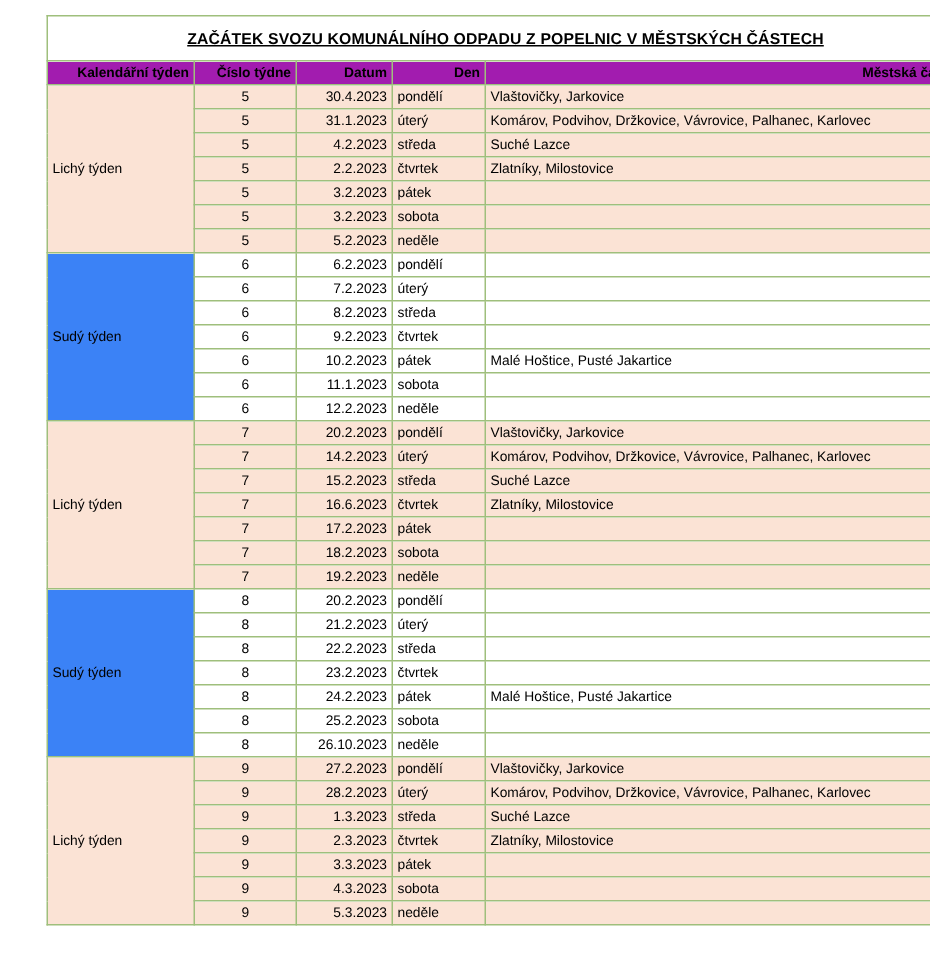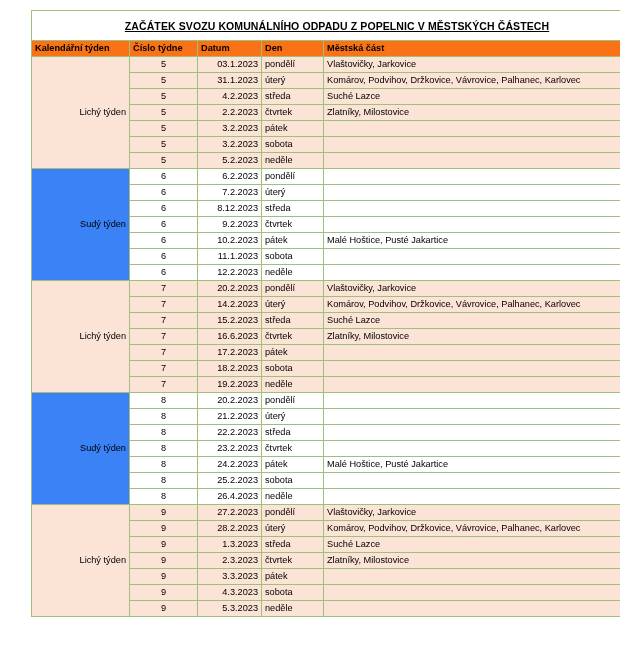--- a/index.html
+++ b/index.html
@@ -50,34 +50,34 @@
   }
   table.sched th, table.sched td {
     border: 1px solid #9fbf7c;
     padding: 0 3px;
     height: 15px;
     line-height: 15px;
     overflow: hidden;
     white-space: nowrap;
   }
   thead th {
-    background: #f97316;
+    background: #a21caf;
     font-weight: bold;
-    text-align: left;
+    text-align: right;
     font-size: 9.2px;
     height: 16px;
   }
   col.c-kw { width: 98px; }
   col.c-num { width: 68px; }
   col.c-date { width: 64px; }
   col.c-day { width: 62px; }
   col.c-part { width: 312px; }
 
   td.kw {
-    text-align: right;
+    text-align: left;
     vertical-align: middle;
   }
   td.num { text-align: center; }
   td.date { text-align: right; padding-right: 4px; }
   td.day { text-align: left; }
   td.part { text-align: left; }
 
   tr.odd td { background: #fbe3d5; }
   tr.even td { background: #ffffff; }
   td.kw.odd-kw { background: #fbe3d5; }
@@ -111,21 +111,21 @@
         <th>Číslo týdne</th>
         <th>Datum</th>
         <th>Den</th>
         <th>Městská část</th>
       </tr>
     </thead>
     <tbody id="sched-body">
         <tr class="odd">
           <td class="kw odd-kw" rowspan="7">Lichý týden</td>
           <td class="num">5</td>
-          <td class="date">03.1.2023</td>
+          <td class="date">30.4.2023</td>
           <td class="day">pondělí</td>
           <td class="part">Vlaštovičky, Jarkovice</td>
         </tr>
         <tr class="odd">
           <td class="num">5</td>
           <td class="date">31.1.2023</td>
           <td class="day">úterý</td>
           <td class="part">Komárov, Podvihov, Držkovice, Vávrovice, Palhanec, Karlovec</td>
         </tr>
         <tr class="odd">
@@ -166,21 +166,21 @@
           <td class="part"></td>
         </tr>
         <tr class="even">
           <td class="num">6</td>
           <td class="date">7.2.2023</td>
           <td class="day">úterý</td>
           <td class="part"></td>
         </tr>
         <tr class="even">
           <td class="num">6</td>
-          <td class="date">8.12.2023</td>
+          <td class="date">8.2.2023</td>
           <td class="day">středa</td>
           <td class="part"></td>
         </tr>
         <tr class="even">
           <td class="num">6</td>
           <td class="date">9.2.2023</td>
           <td class="day">čtvrtek</td>
           <td class="part"></td>
         </tr>
         <tr class="even">
@@ -276,21 +276,21 @@
           <td class="part">Malé Hoštice, Pusté Jakartice</td>
         </tr>
         <tr class="even">
           <td class="num">8</td>
           <td class="date">25.2.2023</td>
           <td class="day">sobota</td>
           <td class="part"></td>
         </tr>
         <tr class="even">
           <td class="num">8</td>
-          <td class="date">26.4.2023</td>
+          <td class="date">26.10.2023</td>
           <td class="day">neděle</td>
           <td class="part"></td>
         </tr>
         <tr class="odd">
           <td class="kw odd-kw" rowspan="7">Lichý týden</td>
           <td class="num">9</td>
           <td class="date">27.2.2023</td>
           <td class="day">pondělí</td>
           <td class="part">Vlaštovičky, Jarkovice</td>
         </tr>

